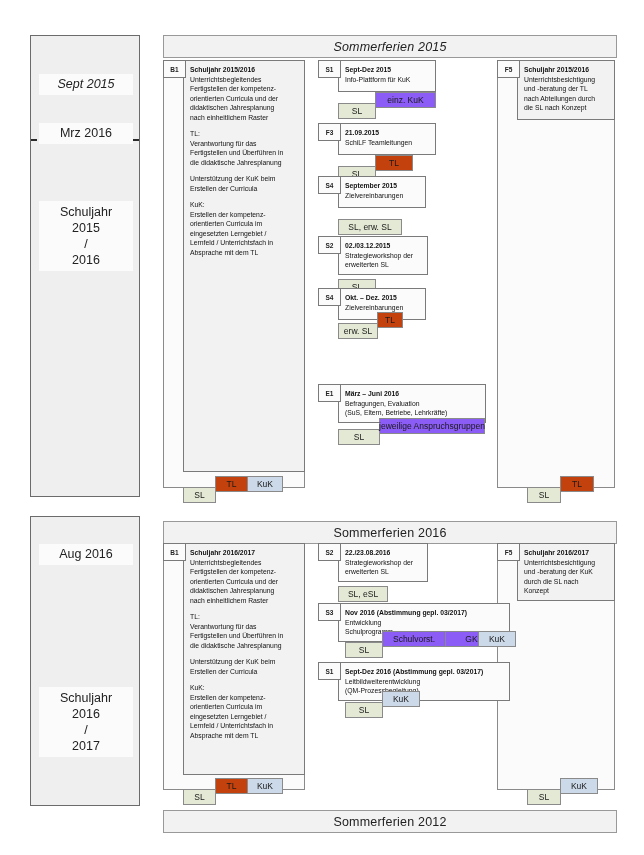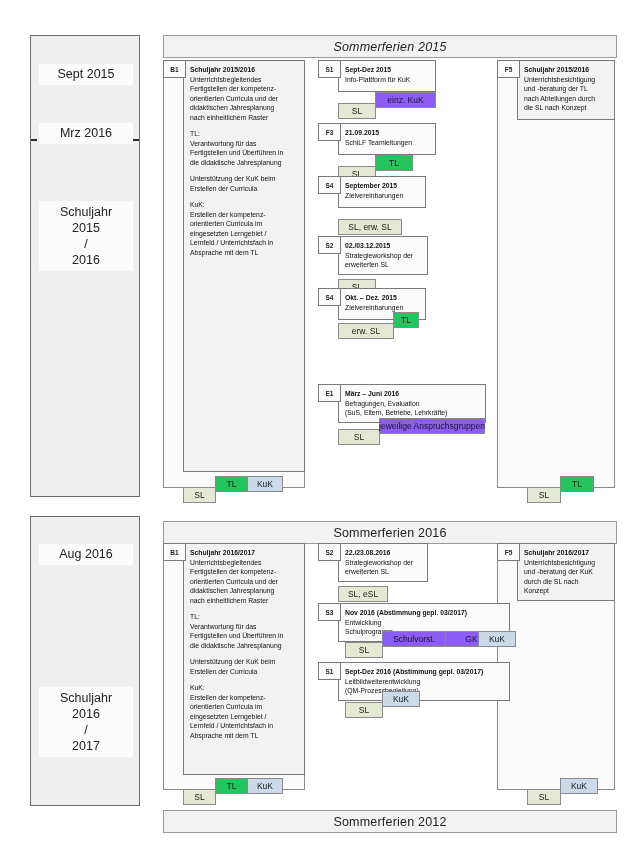--- a/index.html
+++ b/index.html
@@ -86,21 +86,21 @@
     border:1px solid #8a8a8a;
     height:16px;
     display:flex;align-items:center;justify-content:center;
     font-size:8.5px;color:#1a1a1a;
     box-sizing:border-box;
     padding:0 5px;
     margin-right:-1px;
     white-space:nowrap;
   }
   .b-sl{background:#e3e9d4;margin-top:11px;}
-  .b-tl{background:#22c55e;}
+  .b-tl{background:#c2410c;}
   .b-kuk{background:#ccd9e9;}
   .b-plain{background:#8b5cf6;}
 </style>
 </head>
 <body>
 
 <div class="page">
   <div id="root">
       <div class="abs" style="left: 163px; top: 60px; width: 142px; height: 428px; border: 1px solid rgb(138, 138, 138); background: rgb(251, 251, 251);"></div>
       <div class="abs" style="left: 497px; top: 60px; width: 118px; height: 428px; border: 1px solid rgb(138, 138, 138); background: rgb(251, 251, 251);"></div>
@@ -110,21 +110,21 @@
         <span>Sommerferien 2015</span>
       </div>
       <div class="season-bar" style="top: 521px;">
         <span>Sommerferien 2016</span>
       </div>
       <div class="season-bar" style="top: 810px;">
         <span>Sommerferien 2012</span>
       </div>
       <div class="year-col" style="top: 35px; height: 462px;">
         <div class="divider" style="top: 103px;"></div>
-        <div class="ylabel" style="top: 28px; white-space: pre-line;">Sept 2015</div>
+        <div class="ylabel" style="top: 38px; white-space: pre-line; font-style: italic;">Sept 2015</div>
         <div class="ylabel" style="top: 87px; white-space: pre-line;">Mrz 2016</div>
         <div class="ylabel multi" style="top: 165px; white-space: pre-line;">Schuljahr
 2015
 /
 2016</div>
       </div>
       <div class="year-col" style="top: 516px; height: 290px;">
         <div class="ylabel" style="top: 27px; white-space: pre-line;">Aug 2016</div>
         <div class="ylabel multi" style="top: 170px; white-space: pre-line;">Schuljahr
 2016
@@ -206,21 +206,21 @@
         <div class="badge b-sl" style="width: 38px;">SL</div>
       </div>
       <div class="card" style="left: 318px; top: 288px;">
         <div class="card-id">S4</div>
       </div>
       <div class="card-body white abs" style="left: 338px; top: 288px; width: 88px; min-height: 32px;">
         <div class="card-title">Okt. – Dez. 2015</div>
         <div class="card-text">Zielvereinbarungen</div>
       </div>
       <div class="badges" style="left: 338px; top: 312px;">
-        <div class="badge b-sl" style="width: 56px;">erw. SL</div>
+        <div class="badge b-sl" style="width: 40px;">erw. SL</div>
         <div class="badge b-tl" style="width: 26px;">TL</div>
       </div>
       <div class="card" style="left: 318px; top: 384px;">
         <div class="card-id">E1</div>
       </div>
       <div class="card-body white abs" style="left: 338px; top: 384px; width: 148px; min-height: 39px;">
         <div class="card-title">März – Juni 2016</div>
         <div class="card-text">Befragungen, Evaluation
 (SuS, Eltern, Betriebe, Lehrkräfte)</div>
       </div>

